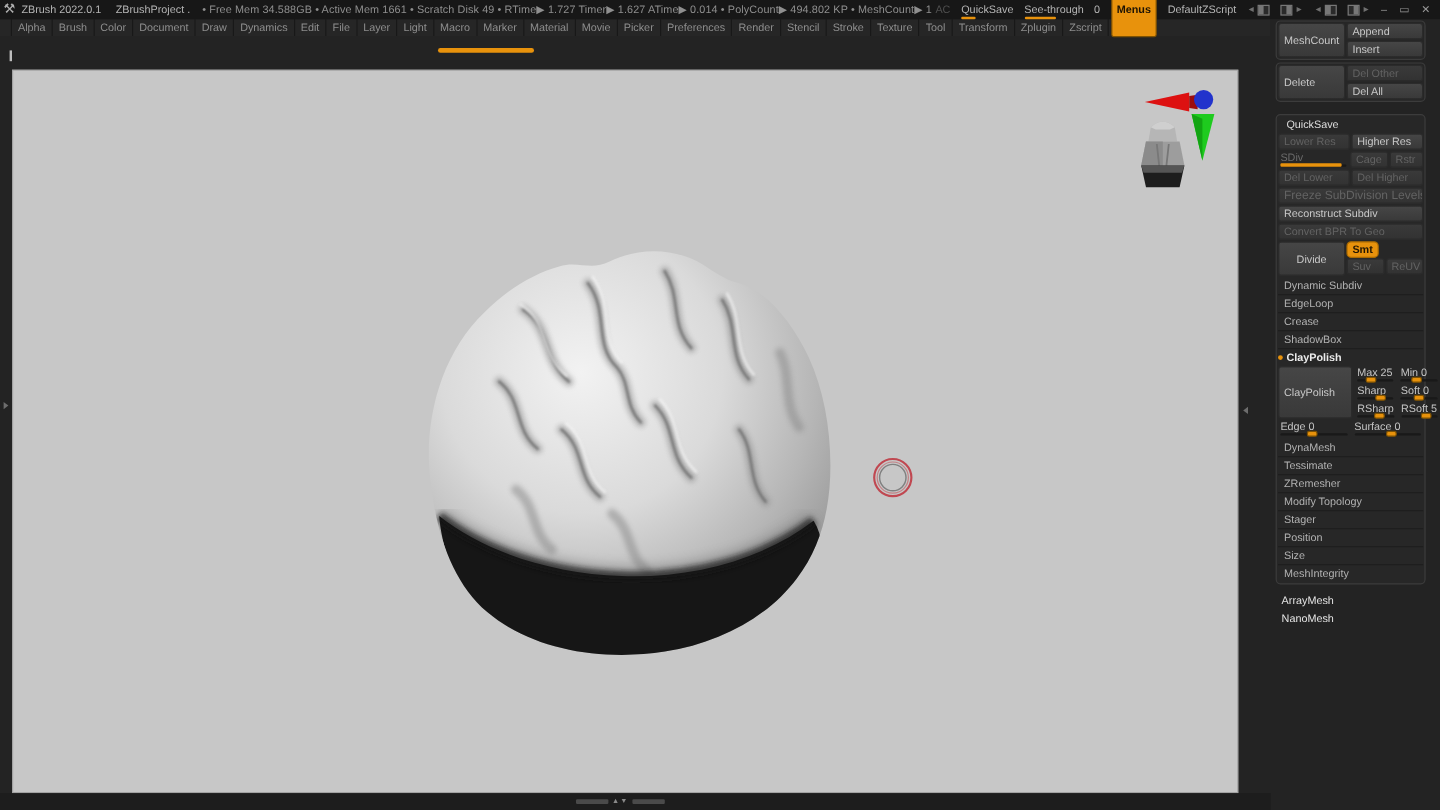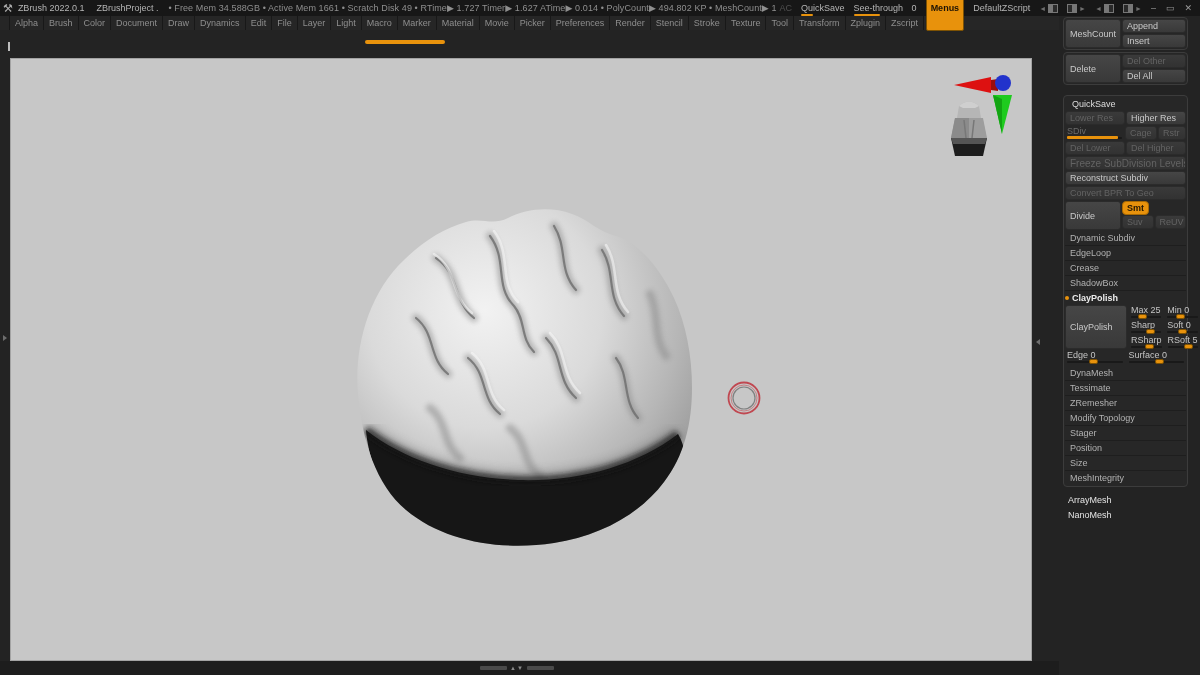--- a/index.html
+++ b/index.html
@@ -345,21 +345,21 @@
 
     <div class="geo-row">
       <button class="pbtn cell">Reconstruct Subdiv</button>
     </div>
 
     <div class="geo-row">
       <button class="pbtn dim cell">Convert BPR To Geo</button>
     </div>
 
     <div class="geo-row">
-      <button class="pbtn tall" style="flex:0 0 56px;">Divide</button>
+      <button class="pbtn tall" style="flex:0 0 56px;text-align:center;">Divide</button>
       <div class="col cell">
         <button class="pbtn orange">Smt</button>
         <div class="geo-row" style="margin-bottom:0;">
           <button class="pbtn dim cell">Suv</button>
           <button class="pbtn dim cell">ReUV</button>
         </div>
       </div>
     </div>
 
     <div class="sp-row">Dynamic Subdiv</div>

